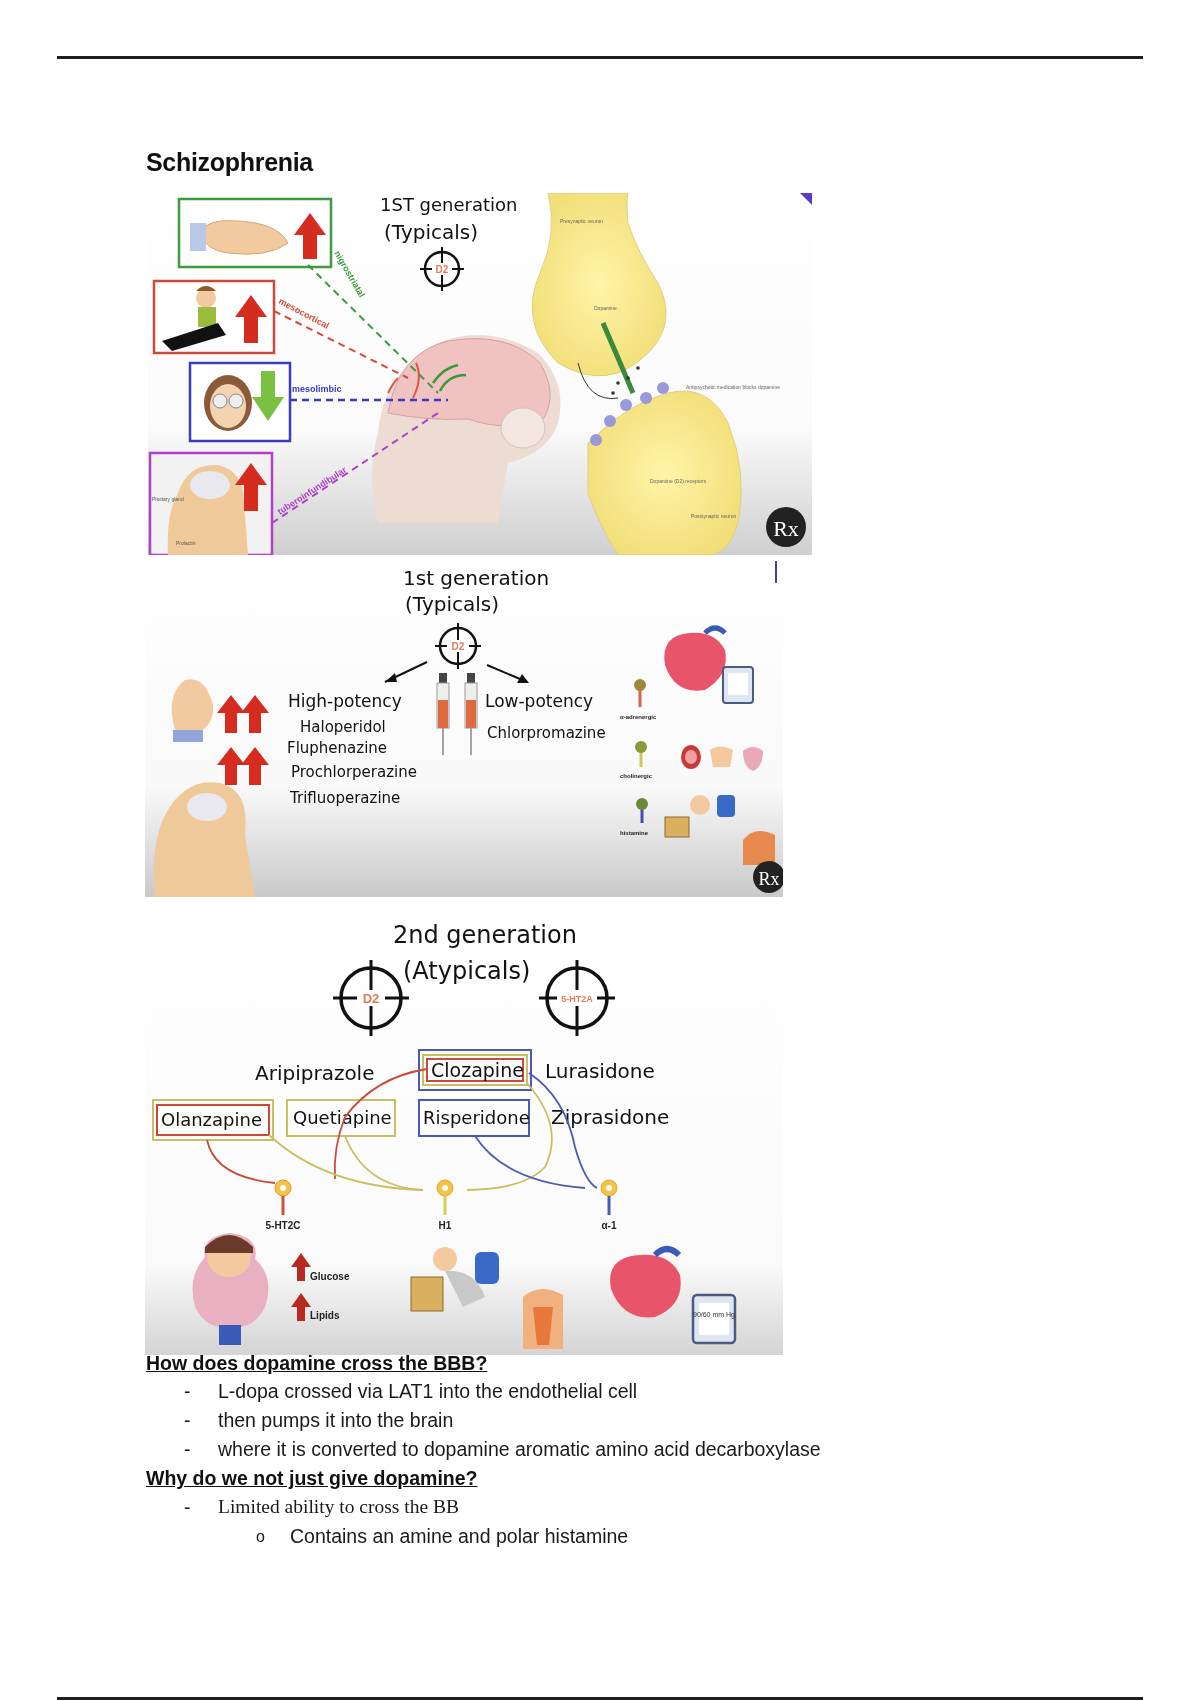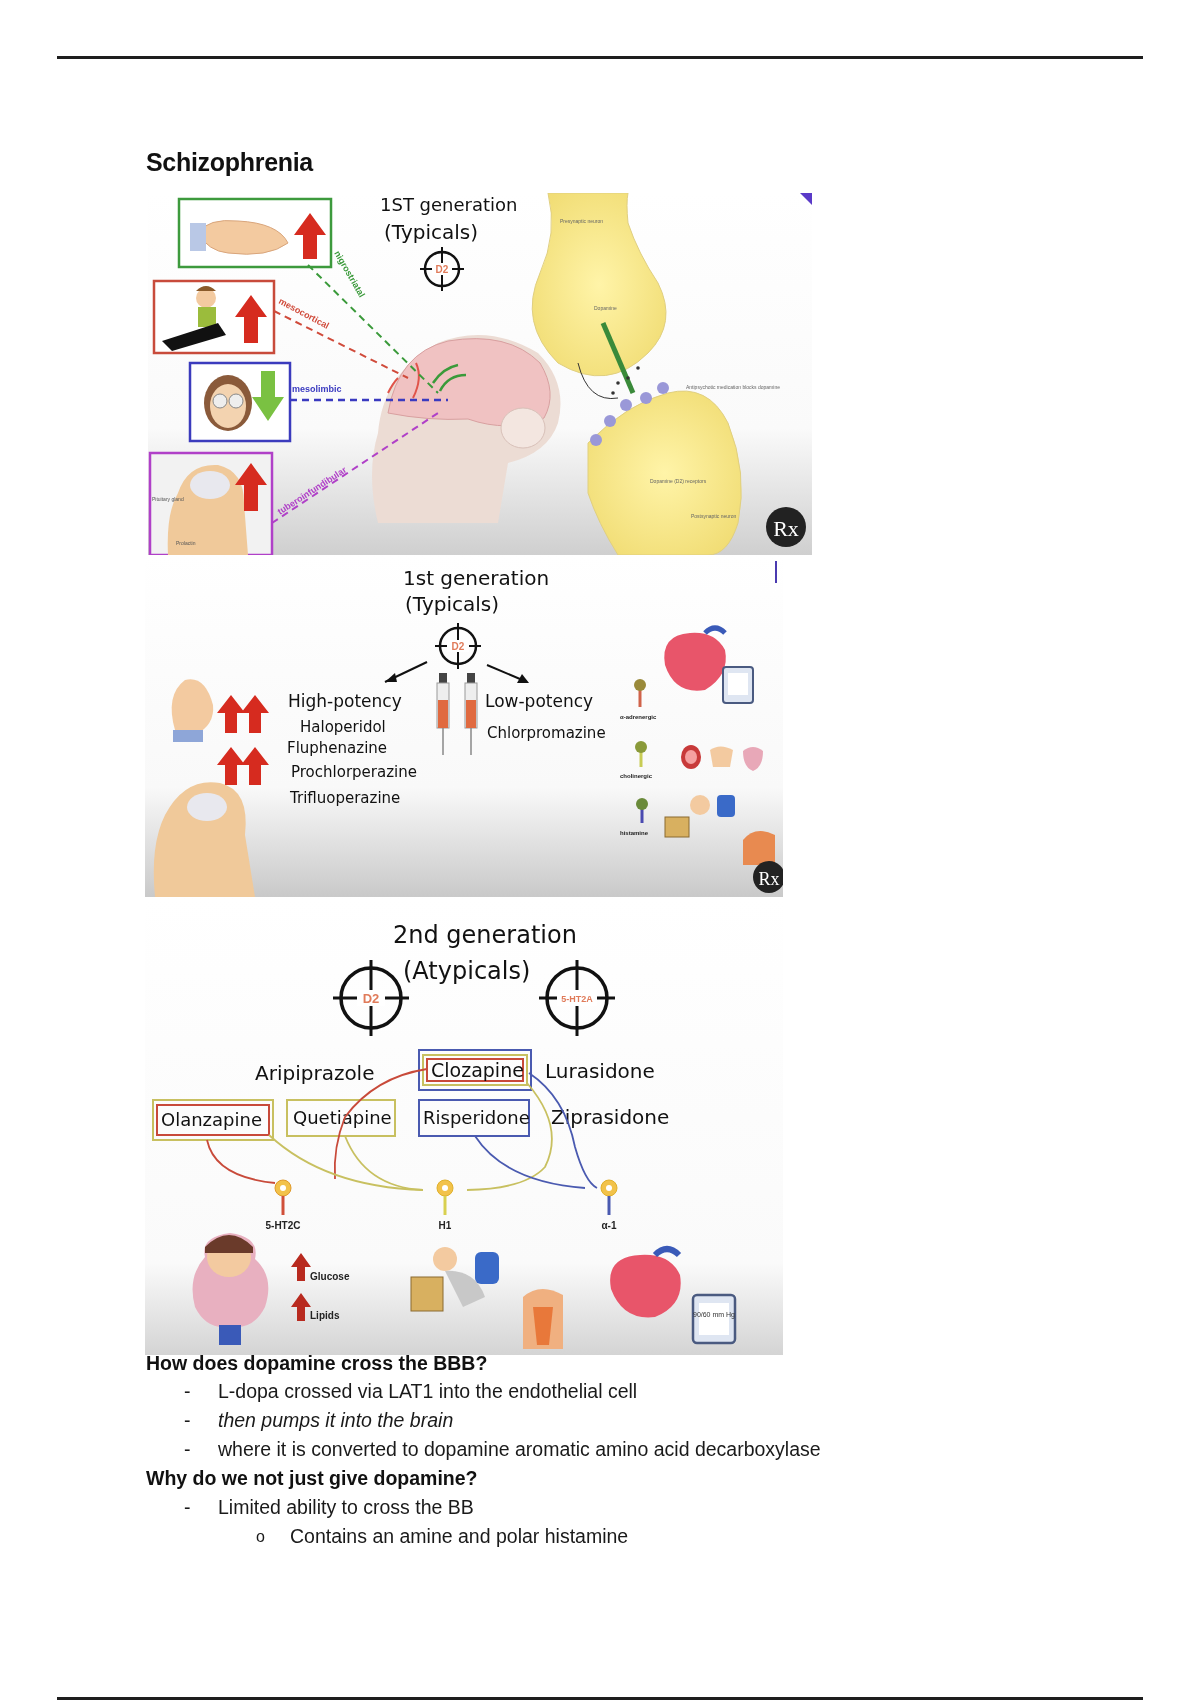--- a/index.html
+++ b/index.html
@@ -5,21 +5,21 @@
   html, body { margin:0; padding:0; background:#ffffff; }
   body { width:1200px; height:1700px; position:relative; overflow:hidden;
          font-family:"Liberation Sans", sans-serif; color:#111; }
   .rule { position:absolute; left:57px; width:1086px; height:3px; background:#1e1e1e; }
   .title { position:absolute; left:146px; top:148px; font-size:25px; font-weight:bold;
            font-family:"Liberation Sans", sans-serif; color:#111; letter-spacing:-0.3px; }
   .panel { position:absolute; overflow:hidden; }
   .panel svg { display:block; }
   .hand { font-family:"DejaVu Sans", sans-serif; fill:#111; }
   .body-text { position:absolute; left:146px; font-family:"Liberation Sans", sans-serif; font-size:19.5px; color:#1a1a1a; }
-  .q { font-weight:bold; color:#111; }
+  .q { font-weight:bold; color:#111;text-decoration:underline; }
   .dash { position:absolute; left:184px; }
   .btext { position:absolute; left:218px; }
   .sub-o { position:absolute; left:256px; font-size:16px; }
   .sub-text { position:absolute; left:290px; }
 </style>
 </head>
 <body>
 
 <div class="rule" style="top:56px;"></div>
 
@@ -342,26 +342,26 @@
     </g>
   </svg>
 </div>
 
 <div class="body-text q" style="top:1352px;">How does dopamine cross the BBB?</div>
 
 <div class="body-text dash" style="top:1380px;">-</div>
 <div class="body-text btext" style="top:1380px;">L-dopa crossed via LAT1 into the endothelial cell</div>
 
 <div class="body-text dash" style="top:1409px;">-</div>
-<div class="body-text btext" style="top:1409px;font-style:italic;">then pumps it into the brain</div>
+<div class="body-text btext" style="top:1409px;">then pumps it into the brain</div>
 
 <div class="body-text dash" style="top:1438px;">-</div>
 <div class="body-text btext" style="top:1438px;text-align:right;">where it is converted to dopamine aromatic amino acid decarboxylase</div>
 
 <div class="body-text q" style="top:1467px;">Why do we not just give dopamine?</div>
 
 <div class="body-text dash" style="top:1496px;">-</div>
-<div class="body-text btext" style="top:1496px;">Limited ability to cross the BB</div>
+<div class="body-text btext" style="top:1496px;font-family:Liberation Serif, serif;">Limited ability to cross the BB</div>
 
 <div class="body-text sub-o" style="top:1528px;">o</div>
 <div class="body-text sub-text" style="top:1525px;">Contains an amine and polar histamine</div>
 
 <div class="rule" style="top:1697px;"></div>
 
 </body></html>

